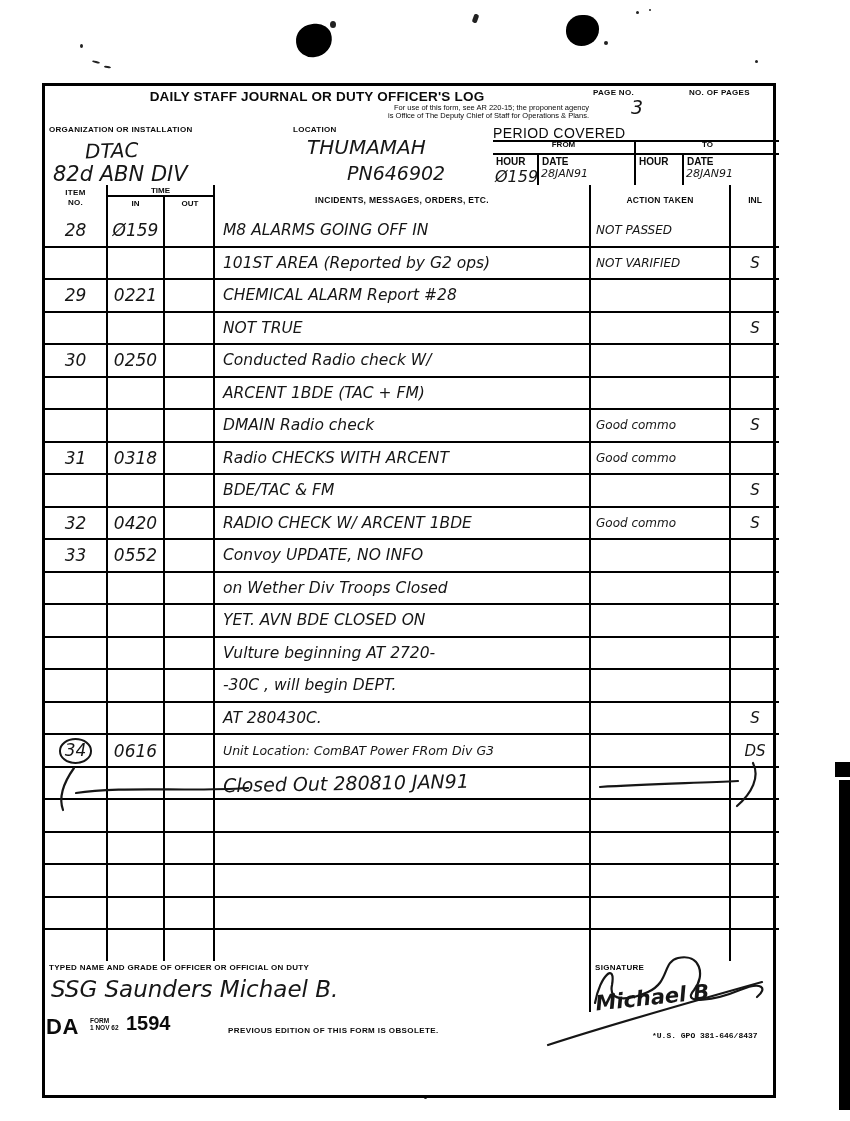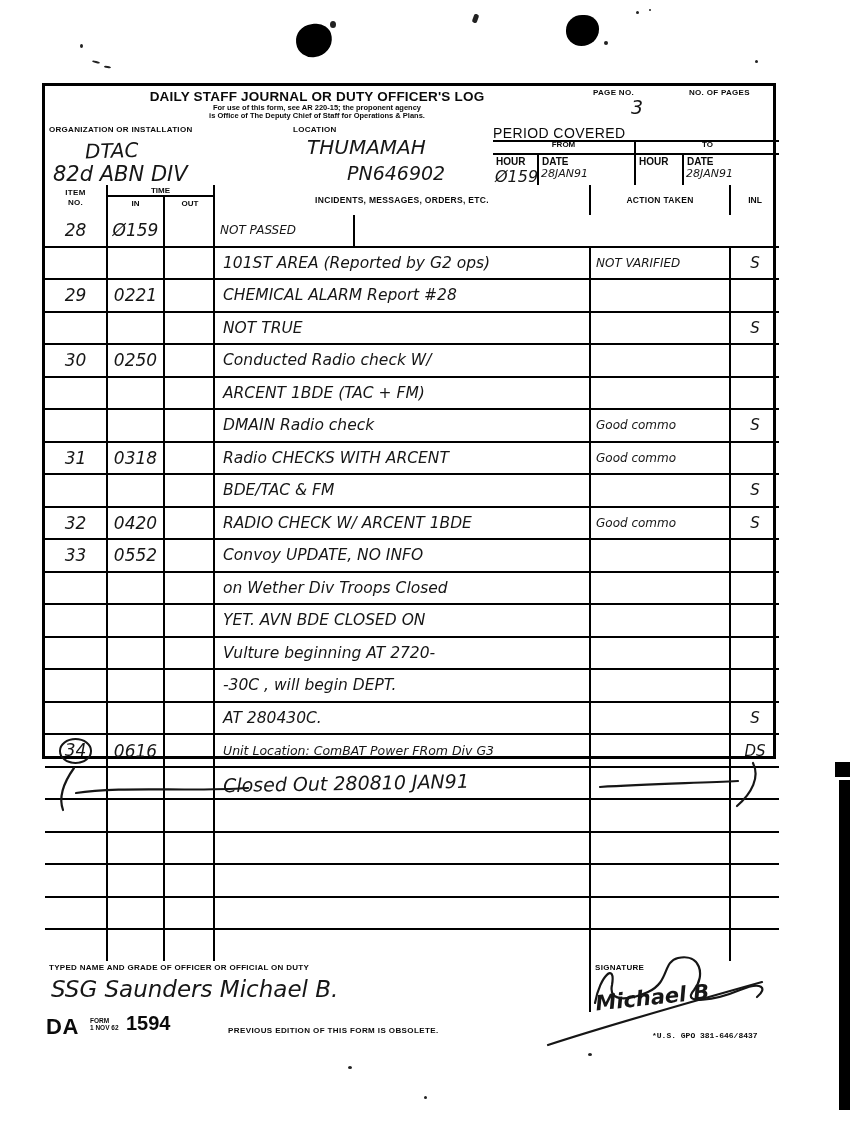--- a/index.html
+++ b/index.html
@@ -7,32 +7,32 @@
     width:850px;height:1121px;position:relative;background:#ffffff;
     font-family:"Liberation Sans",sans-serif;color:#0a0a0a;overflow:hidden;
   }
   .abs{position:absolute;}
   
   .blot{position:absolute;background:#000;border-radius:50% 45% 55% 48%;}
   .speck{position:absolute;background:#222;border-radius:50%;}
   .edgebar{position:absolute;background:#000;}
   
   #form{
-    position:absolute;left:42px;top:83px;width:734px;height:676px;
+    position:absolute;left:42px;top:83px;width:734px;height:1015px;
     border:3px solid #000;box-sizing:border-box;background:#fff;padding-left:16px;
   }
   .box{position:absolute;box-sizing:border-box;border-color:#000;border-style:solid;border-width:0;}
   .lbl{font-size:8px;font-weight:bold;letter-spacing:.3px;line-height:1.15;}
   .lbl-pad{padding:2px 0 0 4px;}
   
   .hw{font-family:"DejaVu Sans",sans-serif;font-style:italic;color:#161616;}
   
   #titlebox{left:0;top:0;width:544px;height:37px;border-right:2px;}
   #title{font-size:13.5px;font-weight:bold;text-align:center;letter-spacing:.2px;margin-top:3px;}
-  .subtitle{font-size:7.5px;font-weight:bold;text-align:center;line-height:1.1;}
+  .subtitle{font-size:7.5px;font-weight:normal;text-align:right;line-height:1.1;}
   #pagenobox{left:544px;top:0;width:96px;height:37px;border-right:2px;}
   #pagesbox{left:640px;top:0;width:94px;height:37px;}
   #pageno-val{font-size:19px;text-align:center;margin-top:-1px;}
   
   #orgbox{left:0;top:37px;width:244px;height:62px;border-top:2px;border-right:2px;}
   #locbox{left:244px;top:37px;width:204px;height:62px;border-top:2px;border-right:2px;}
   #periodbox{left:448px;top:37px;width:286px;height:62px;border-top:2px;}
   #period-lab{height:15px;border-bottom:2px solid #000;text-align:left;font-size:14px;font-weight:normal;padding-top:2px;letter-spacing:.4px;}
   .fromto{position:absolute;top:17px;height:13px;font-size:8px;font-weight:bold;text-align:center;box-sizing:border-box;}
   #from-cell{left:0;width:143px;border-right:2px solid #000;}
@@ -196,20 +196,23 @@
   <div class="jrow">
     <div class="cell c-item">
           <span class="hw">28</span>
         </div>
     <div class="cell c-in">
           <span class="hw">Ø159</span>
         </div>
     <div class="cell c-out">
           <span class="hw"></span>
         </div>
+    <div class="cell c-inc">
+          <span class="hw">M8 ALARMS GOING OFF IN</span>
+        </div>
     <div class="cell c-act">
           <span class="hw">NOT PASSED</span>
         </div>
     <div class="cell c-inl">
           <span class="hw"></span>
         </div>
   </div>
 
   <div class="jrow">
     <div class="cell c-item">

